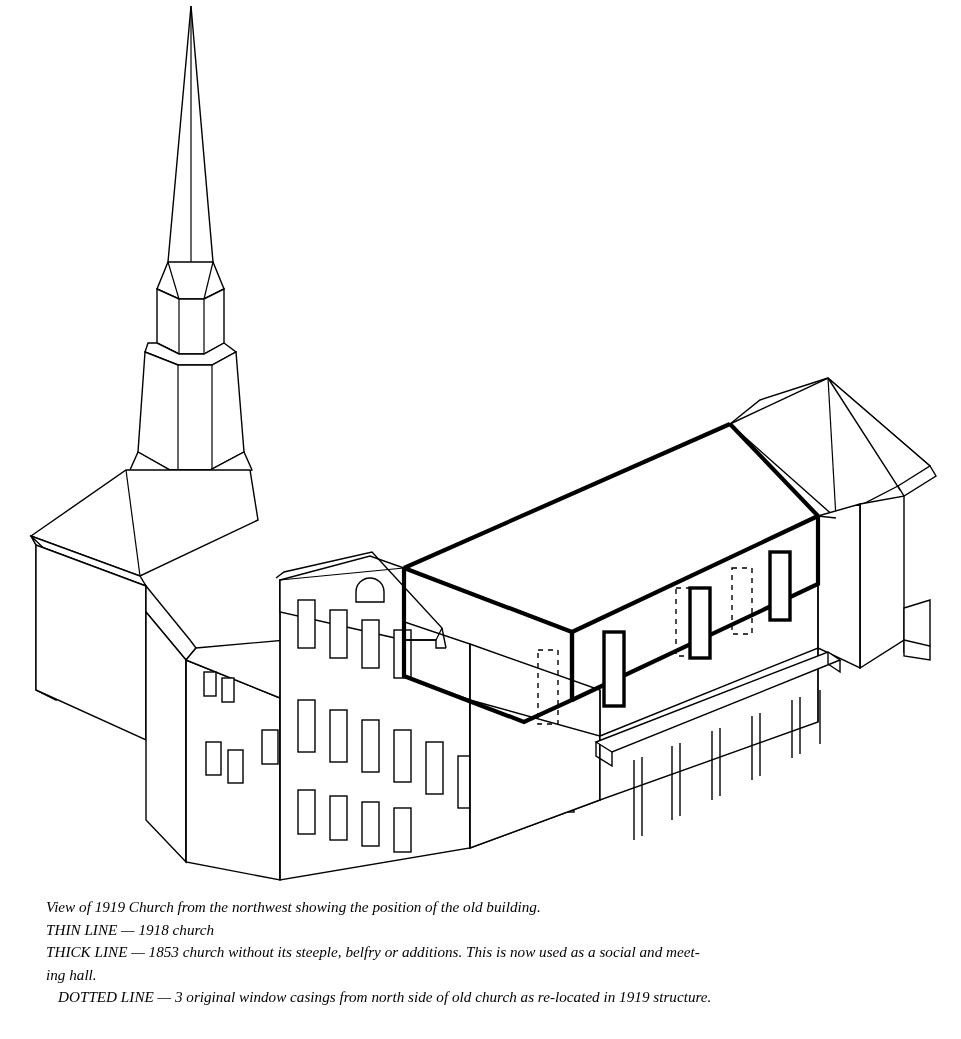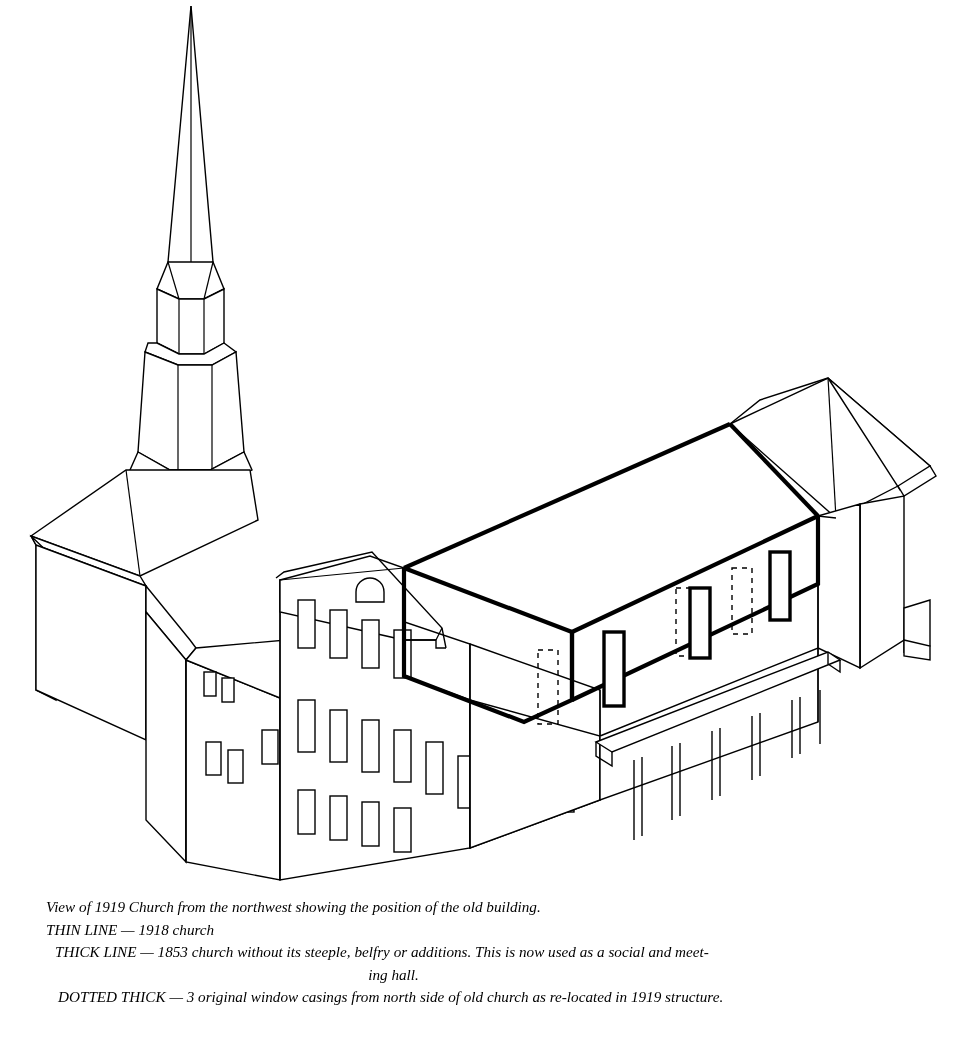--- a/index.html
+++ b/index.html
@@ -40,25 +40,23 @@
   }
   .cap-line {
     white-space: normal;
   }
   .cap-line b {
     font-weight: normal;
     font-style: italic;
   }
   .cap-line-3 {
     text-indent: 0;
-    margin-left: 9px;
   }
   .cap-line-3 .cont {
     display: block;
-    text-align: center;
     margin-left: 0;
   }
   .cap-line-4 {
     padding-left: 12px;
   }
 </style>
 </head>
 <body>
 
 <div id="figure-wrap">
@@ -229,17 +227,17 @@
     <span>—</span>
     <span>1918 church</span>
   </div>
   <div class="cap-line cap-line-3">
     <b>THICK LINE</b>
     <span>—</span>
     <span>1853 church without its steeple, belfry or additions. This is now used as a social and meet-</span>
     <span class="cont">ing hall.</span>
   </div>
   <div class="cap-line cap-line-4">
-    <b>DOTTED THICK</b>
+    <b>DOTTED LINE</b>
     <span>—</span>
     <span>3 original window casings from north side of old church as re-located in 1919 structure.</span>
   </div>
 </div>
 
 </body></html>

